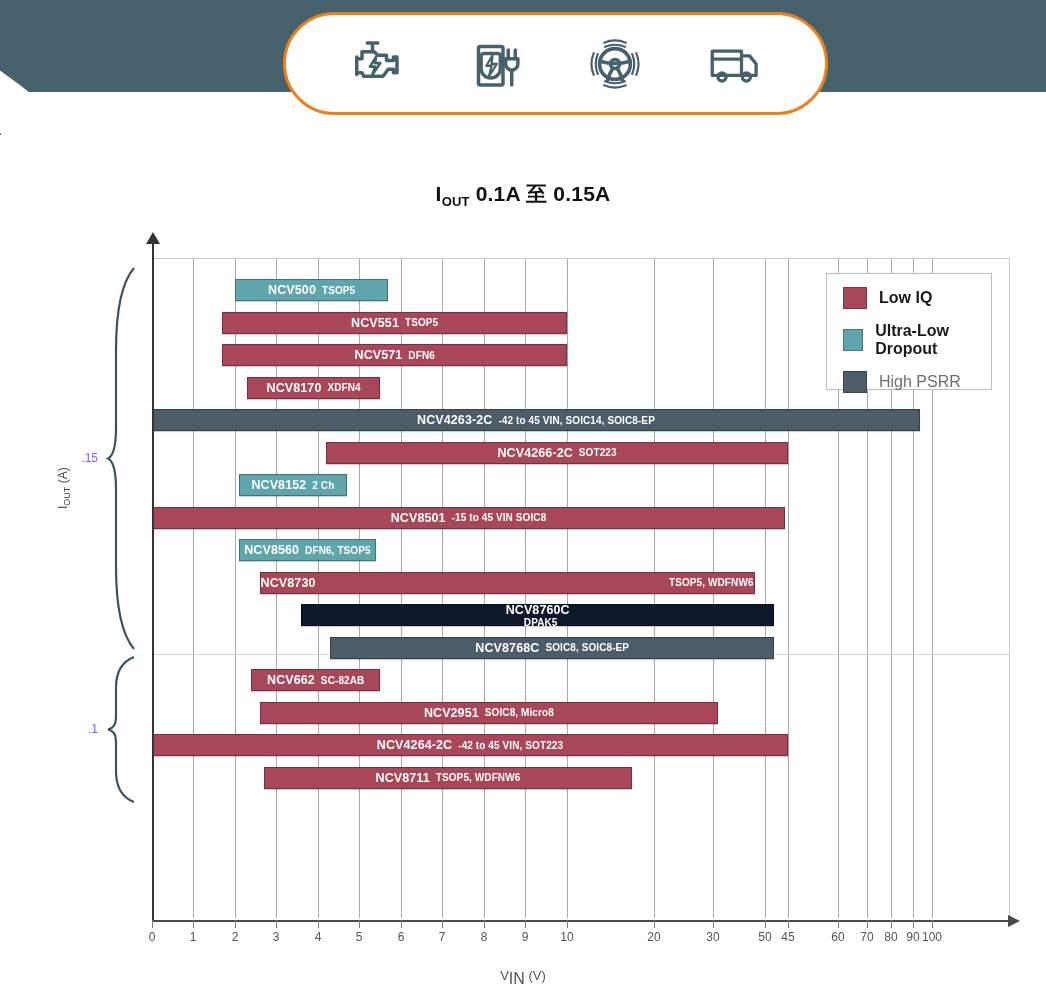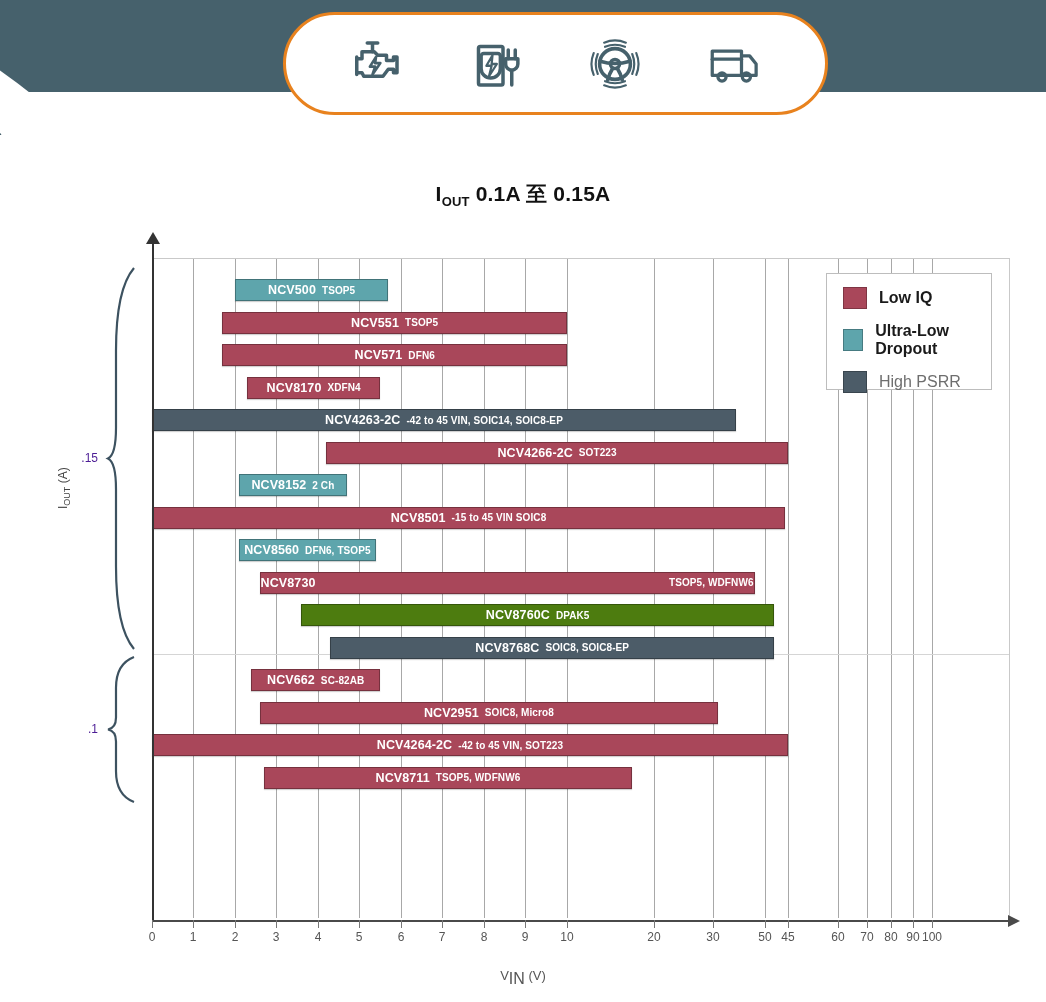--- a/index.html
+++ b/index.html
@@ -129,21 +129,21 @@
 
   
   #y-label {
     position:absolute; left:-6px; top:480px;
     width:140px; text-align:center;
     transform:rotate(-90deg);
     font-size:12px; color:#444;
   }
   #y-label .sub { font-size:9px; vertical-align:sub; }
   .y-tick-label {
-    position:absolute; font-size:12px; color:#4c1d95; text-align:right; width:40px;
+    position:absolute; font-size:12px; color:#8b5cf6; text-align:right; width:40px;
   }
   .brace { position:absolute; width:34px; }
   .brace svg { stroke:#3d5260; fill:none; stroke-width:2.2; }
 
   #x-label {
     position:absolute; left:0; top:968px; width:1046px; text-align:center;
     font-size:13px; color:#555;
   }
   #x-label .sub { font-size:16px; vertical-align:sub; }
 </style>
@@ -240,21 +240,21 @@
         <span class="ds">TSOP5</span>
       </div>
       <div class="bar" style="left: 70.4px; width: 344.6px; top: 85px; background: rgb(169, 71, 90);">
         <span class="nm">NCV571</span>
         <span class="ds">DFN6</span>
       </div>
       <div class="bar" style="left: 95.3px; width: 132.7px; top: 117.5px; background: rgb(169, 71, 90);">
         <span class="nm">NCV8170</span>
         <span class="ds">XDFN4</span>
       </div>
-      <div class="bar" style="left: 0px; width: 584px; top: 150px; background: rgb(76, 92, 104);">
+      <div class="bar" style="left: 0px; width: 768px; top: 150px; background: rgb(76, 92, 104);">
         <span class="nm">NCV4263-2C</span>
         <span class="ds">-42 to 45 VIN,  SOIC14, SOIC8-EP</span>
       </div>
       <div class="bar" style="left: 174.2px; width: 461.8px; top: 182.5px; background: rgb(169, 71, 90);">
         <span class="nm">NCV4266-2C</span>
         <span class="ds">SOT223</span>
       </div>
       <div class="bar" style="left: 87.1px; width: 107.6px; top: 215px; background: rgb(94, 165, 172);">
         <span class="nm">NCV8152</span>
         <span class="ds">2 Ch</span>
@@ -264,21 +264,21 @@
         <span class="ds">-15 to 45 VIN  SOIC8</span>
       </div>
       <div class="bar" style="left: 87.1px; width: 136.7px; top: 280px; background: rgb(94, 165, 172);">
         <span class="nm">NCV8560</span>
         <span class="ds">DFN6, TSOP5</span>
       </div>
       <div class="bar" style="left: 107.6px; width: 495px; top: 312.5px; background: rgb(169, 71, 90); justify-content: space-between;">
         <span class="nm">NCV8730</span>
         <span class="ds">TSOP5, WDFNW6</span>
       </div>
-      <div class="bar" style="left: 149.2px; width: 473px; top: 345px; background: #4d7c0f;">
+      <div class="bar" style="left: 149.2px; width: 473px; top: 345px; background: #0f172a; flex-direction: column;">
         <span class="nm">NCV8760C</span>
         <span class="ds">DPAK5</span>
       </div>
       <div class="bar" style="left: 178.3px; width: 443.9px; top: 377.5px; background: rgb(76, 92, 104);">
         <span class="nm">NCV8768C</span>
         <span class="ds">SOIC8, SOIC8-EP</span>
       </div>
       <div class="bar" style="left: 99.4px; width: 128.6px; top: 410px; background: rgb(169, 71, 90);">
         <span class="nm">NCV662</span>
         <span class="ds">SC-82AB</span>

